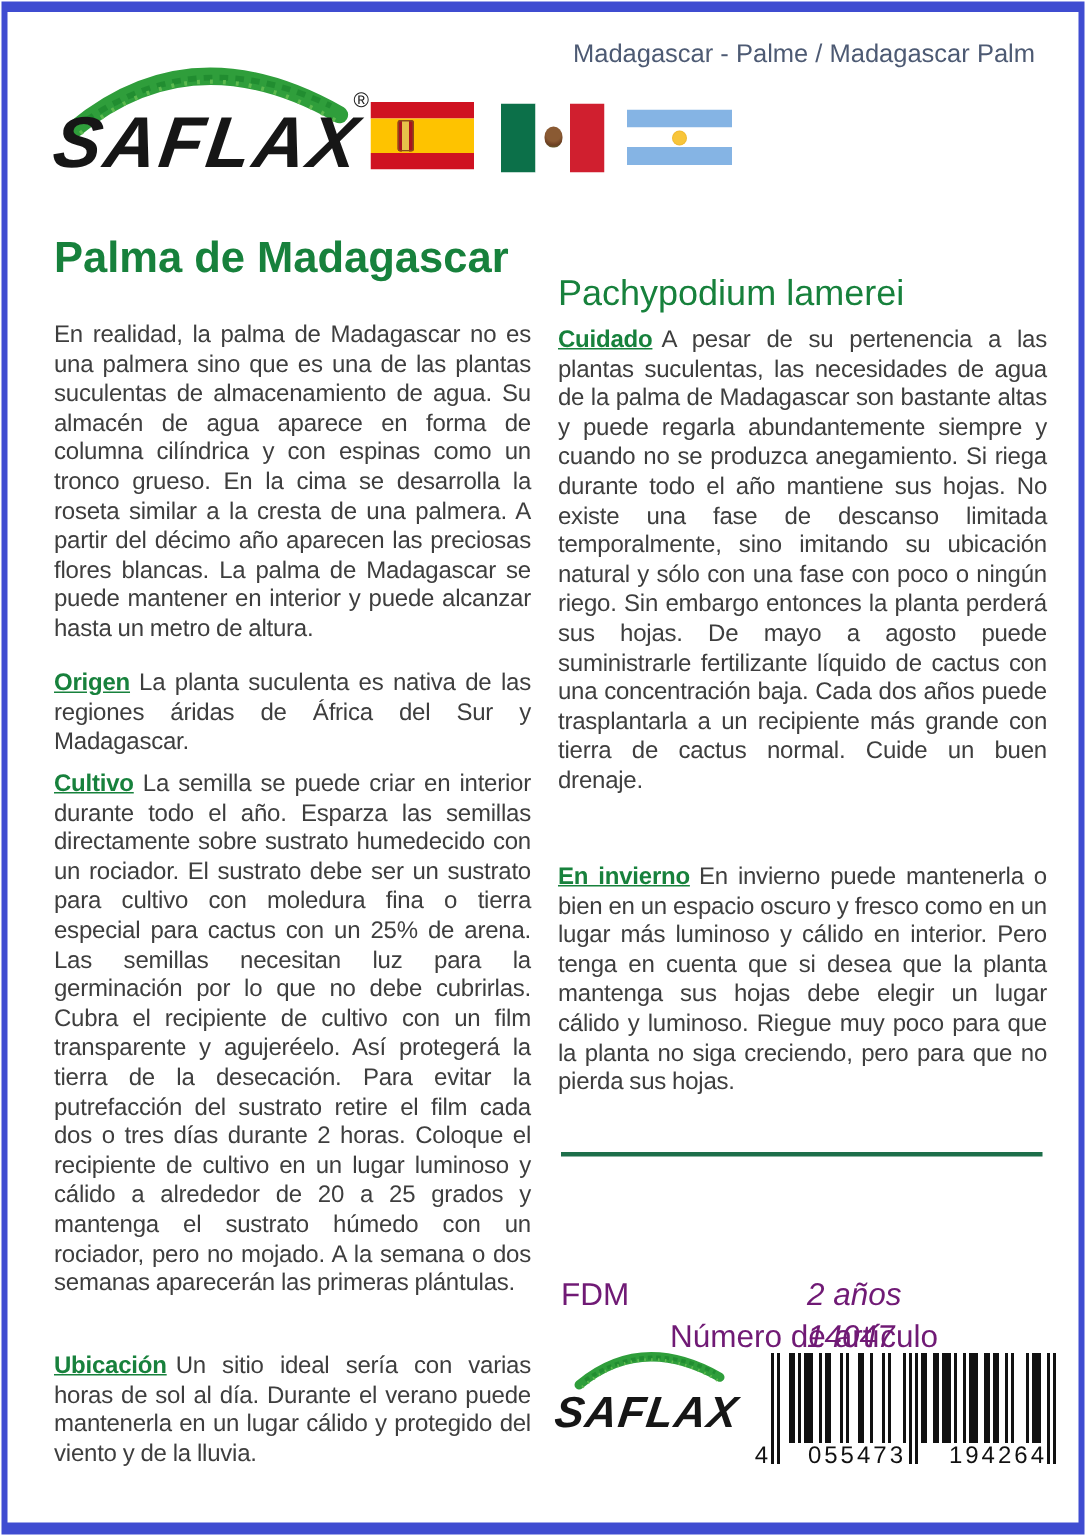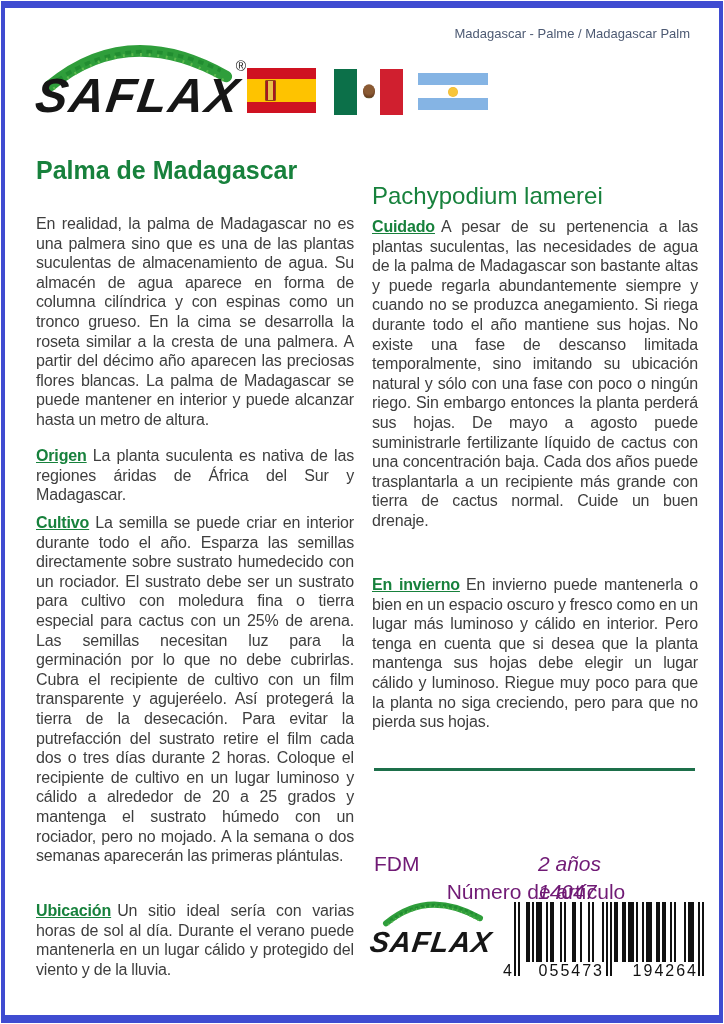--- a/index.html
+++ b/index.html
@@ -6,21 +6,21 @@
     --blue:#3f4cd1; --green:#17813c; --brand:#2f9e3b;
     --rulegreen:#1d6f4a; --ink:#3e3e3e; --slate:#4d5a73;
   }
   html,body{margin:0;padding:0;}
   body{
     width:724px;height:1024px;position:relative;background:#fff;overflow:hidden;
     font-family:"Liberation Sans",sans-serif;
   }
   .frame{position:absolute;inset:1px;border-style:solid;border-color:var(--blue);
     border-width:7px 4px 8px 4px;pointer-events:none;}
-  .header-title{position:absolute;top:26px;right:34px;font-size:13px;color:var(--slate);margin-left:44px;}
+  .header-title{position:absolute;top:26px;right:34px;font-size:17px;color:var(--slate);margin-left:44px;}
 
   
   .logo{position:absolute;}
   .logo-text{font-style:italic;font-weight:bold;letter-spacing:2px;color:#161616;
     transform:skewX(-8deg);line-height:1;}
   #logo-top{left:34px;top:30px;width:214px;height:102px;}
   #logo-top svg{position:absolute;left:8px;top:2px;}
   #logo-top .logo-text{position:absolute;left:2px;top:42px;font-size:48px;}
   #logo-top .rmark{position:absolute;right:2px;top:28px;font-size:14px;color:#222;font-style:normal;}
   #logo-bottom{left:368px;top:888px;width:140px;height:84px;}
@@ -47,21 +47,21 @@
   #flag-ar .h-blue-t{position:absolute;left:0;top:0;width:100%;height:33%;background:#85b4e4;}
   #flag-ar .h-white{position:absolute;left:0;top:33%;width:100%;height:34%;background:#fff;}
   #flag-ar .h-blue-b{position:absolute;left:0;bottom:0;width:100%;height:33%;background:#85b4e4;}
   #flag-ar .sun{position:absolute;left:50%;top:50%;transform:translate(-50%,-50%);
     width:10px;height:10px;border-radius:50%;
     background:radial-gradient(circle,#f8c53a 0 55%,#d99712 100%);}
 
   
   .lc{left:36px;width:318px;}
   .rc{left:372px;width:326px;}
-  h1.h-left{position:absolute;top:156px;left:36px;margin:0;font-size:25px;font-weight:bold;color:var(--green);}
+  h1.h-left{position:absolute;top:156px;left:36px;margin:0;font-size:29px;font-weight:bold;color:var(--green);}
   h2.h-right{position:absolute;top:182px;margin:0;font-size:24px;font-weight:400;color:var(--green);text-align:left;}
   .para{position:absolute;font-size:16px;line-height:19.6px;color:var(--ink);
     text-align:justify;letter-spacing:-0.15px;word-spacing:-0.3px;margin:0;}
   .lead{color:var(--green);font-weight:bold;text-decoration:underline;margin-right:6px;}
 
   .rule{position:absolute;left:374px;top:768px;width:321px;height:3px;background:var(--rulegreen);}
 
   .info-row{position:absolute;left:374px;width:324px;font-size:21px;color:#701a75;}
   .info-row .info-value{position:absolute;left:164px;top:0;font-style:italic;}
   #info-fdm{top:852px;}

